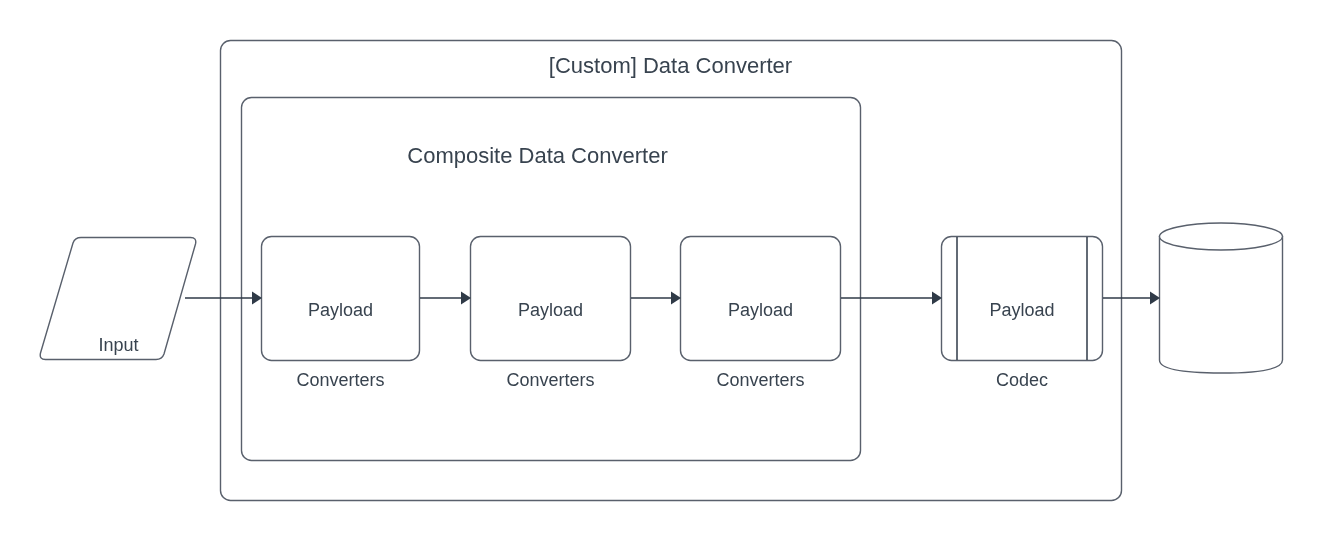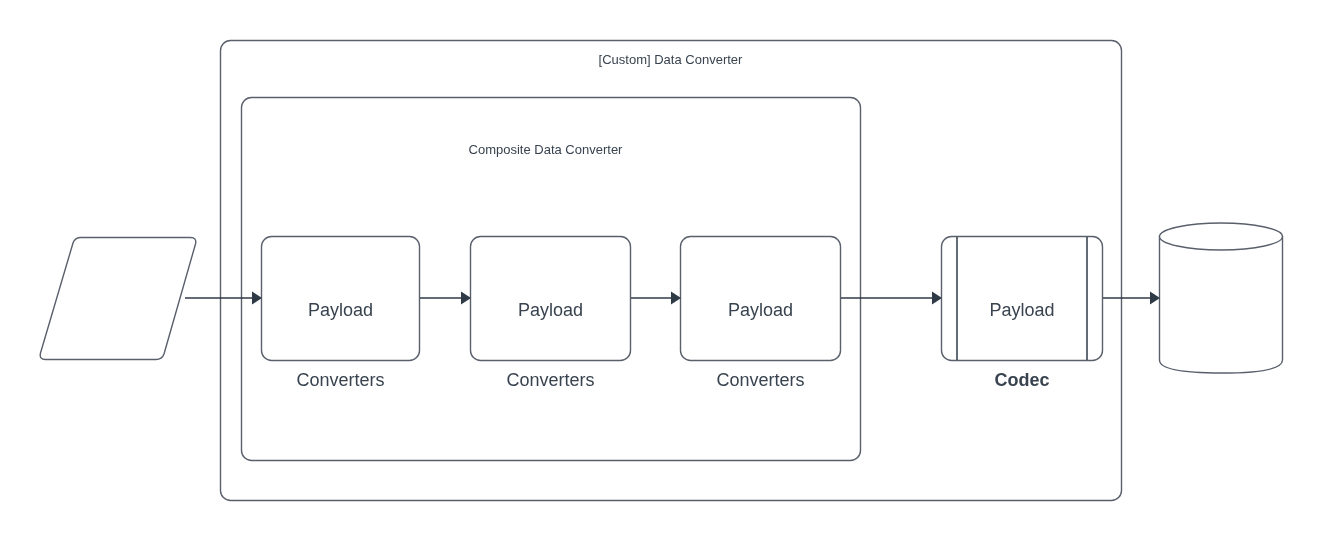--- a/index.html
+++ b/index.html
@@ -47,21 +47,21 @@
   }
   .label-text {
     position: absolute;
     text-align: center;
     color: #38434f;
     white-space: pre;
     line-height: 1.30;
     pointer-events: none;
   }
   .container-title {
-    font-size: 13px;
+    font-size: 22px;
   }
   .node-label {
     font-size: 18px;
   }
   .centerer {
     display: flex;
     align-items: center;
     justify-content: center;
     height: 100%;
     width: 100%;
@@ -128,22 +128,25 @@
 
     <g>
       <line class="connector" x1="1103" y1="298" x2="1150" y2="298"></line>
       <polygon class="arrow-head" points="1150,291.5 1160,298 1150,304.5"></polygon>
     </g>
 
   </svg>
 
   <div class="label-text container-title" style="left:220px; top:52px; width:901px;">[Custom] Data Converter</div>
 
-  <div class="label-text container-title" style="left:236px; top:142px; width:619px;">Composite Data Converter</div>
+  <div class="label-text container-title" style="left:228px; top:142px; width:619px;">Composite Data Converter</div>
 
+  <div class="label-text node-label" style="left:40px; top:237px; width:157px; height:123px;">
+    <span class="centerer">Input</span>
+  </div>
 
   <div class="label-text node-label" style="left:261px; top:236px; width:159px; height:125px;">
     <span class="centerer">
       <span>
         <span style="display:block;">Payload</span>
         <span style="display:block;">Converters</span>
       </span>
     </span>
   </div>
 
@@ -162,19 +165,19 @@
         <span style="display:block;">Payload</span>
         <span style="display:block;">Converters</span>
       </span>
     </span>
   </div>
 
   <div class="label-text node-label" style="left:957px; top:236px; width:130px; height:125px;">
     <span class="centerer">
       <span>
         <span style="display:block;">Payload</span>
-        <span style="display:block;font-weight:bold;">Codec</span>
+        <span style="display:block;">Codec</span>
       </span>
     </span>
   </div>
 
 
 </div>
 
 </body></html>

